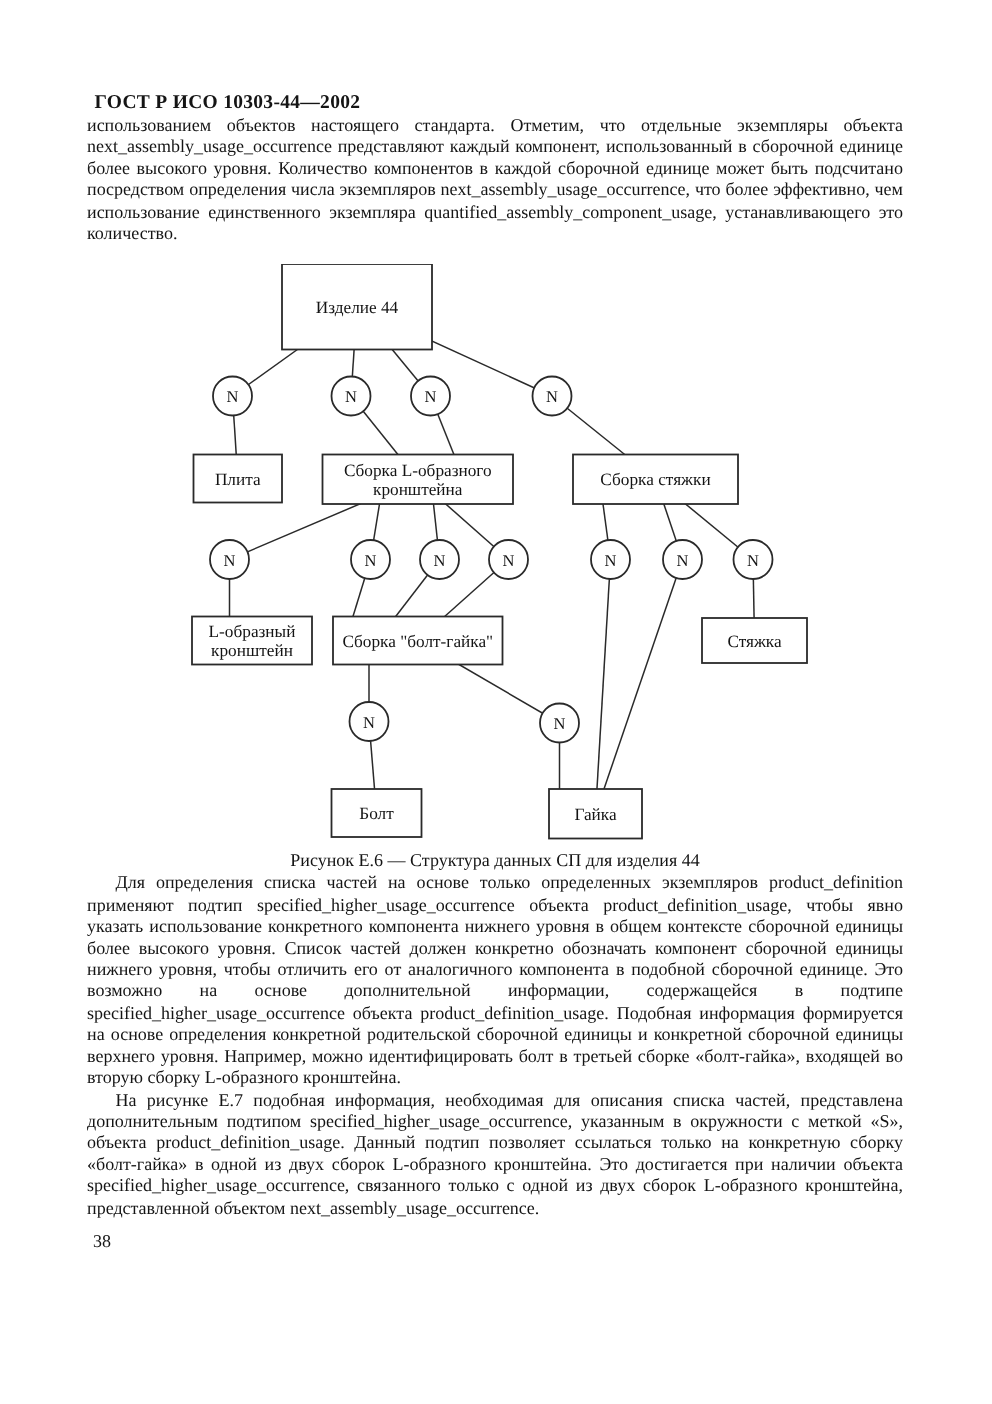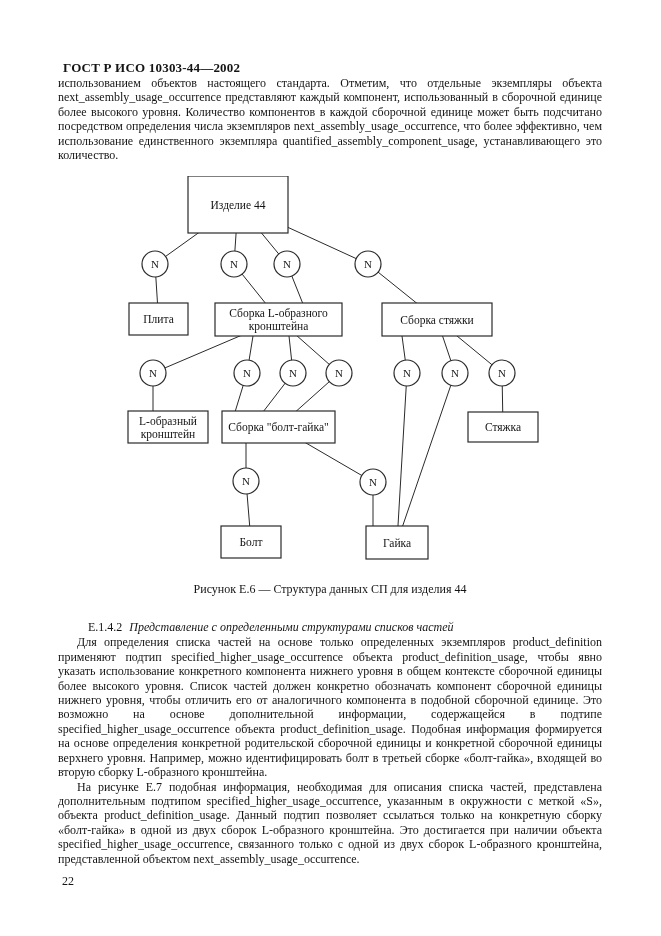--- a/index.html
+++ b/index.html
@@ -31,21 +31,21 @@
   .indent{text-indent:19px;}
   figure.fig{margin:14px 0 0 5px;padding:0;text-align:right;}
   svg.diagram{display:block;}
   .edge{stroke:#2a2a2a;stroke-width:1;}
   .node{fill:#ffffff;stroke:#2a2a2a;stroke-width:1.2;}
   svg text{font-family:"Liberation Serif", serif;fill:#141414;}
   .blabel{font-size:11.5px;}
   .nlabel{font-size:11px;}
   .fig-caption{
     font-size:12px;text-align:center;
-    margin-top:16px;
+    margin-top:0;
   }
   .section-heading{
     font-size:12px;margin-top:23px;
     padding-left:30px;line-height:15px;
   }
   .section-heading .i{font-style:italic;}
   .section-heading span:first-child{margin-right:7px;}
   .par-block{margin-top:4px;}
   .page-number{
     font-size:12px;margin-top:8px;
@@ -131,20 +131,19 @@
         <text class="nlabel" text-anchor="middle"><tspan x="310" y="310">N</tspan></text>
         <rect x="158" y="350" width="60" height="32" class="node"></rect>
         <text class="blabel" text-anchor="middle"><tspan x="188" y="370">Болт</tspan></text>
         <rect x="303" y="350" width="62" height="33" class="node"></rect>
         <text class="blabel" text-anchor="middle"><tspan x="334" y="370.5">Гайка</tspan></text>
       </svg>
   </figure>
 
   <div class="fig-caption">Рисунок Е.6 — Структура данных СП для изделия 44</div>
 
-  <div class="section-heading"><span>Е.1.4.2</span><span class="i">Представление с определенными структурами списков частей</span></div>
 
   <p class="body-par indent par-block"><span>Для определения списка частей на основе только определенных экземпляров </span><span class="b">product_definition</span><span> применяют подтип </span><span class="b">specified_higher_usage_occurrence</span><span> объекта </span><span class="b">product_definition_usage,</span><span> чтобы явно указать использование конкретного компонента нижнего уровня в общем контексте сборочной единицы более высокого уровня. Список частей должен конкретно обозначать компонент сборочной единицы нижнего уровня, чтобы отличить его от аналогичного компонента в подобной сборочной единице. Это возможно на основе дополнительной информации, содержащейся в подтипе </span><span class="b">specified_higher_usage_occurrence</span><span> объекта </span><span class="b">product_definition_usage.</span><span> Подобная информация формируется на основе определения конкретной родительской сборочной единицы и конкретной сборочной единицы верхнего уровня. Например, можно идентифицировать болт в третьей сборке «болт-гайка», входящей во вторую сборку L-образного кронштейна.</span></p>
   <p class="body-par indent"><span>На рисунке Е.7 подобная информация, необходимая для описания списка частей, представлена дополнительным подтипом </span><span class="b">specified_higher_usage_occurrence,</span><span> указанным в окружности с меткой «S», объекта </span><span class="b">product_definition_usage.</span><span> Данный подтип позволяет ссылаться только на конкретную сборку «болт-гайка» в одной из двух сборок L-образного кронштейна. Это достигается при наличии объекта </span><span class="b">specified_higher_usage_occurrence,</span><span> связанного только с одной из двух сборок L-образного кронштейна, представленной объектом </span><span class="b">next_assembly_usage_occurrence.</span></p>
 
-  <div class="page-number">22</div>
+  <div class="page-number">38</div>
 
 </div>
 
 </body></html>

